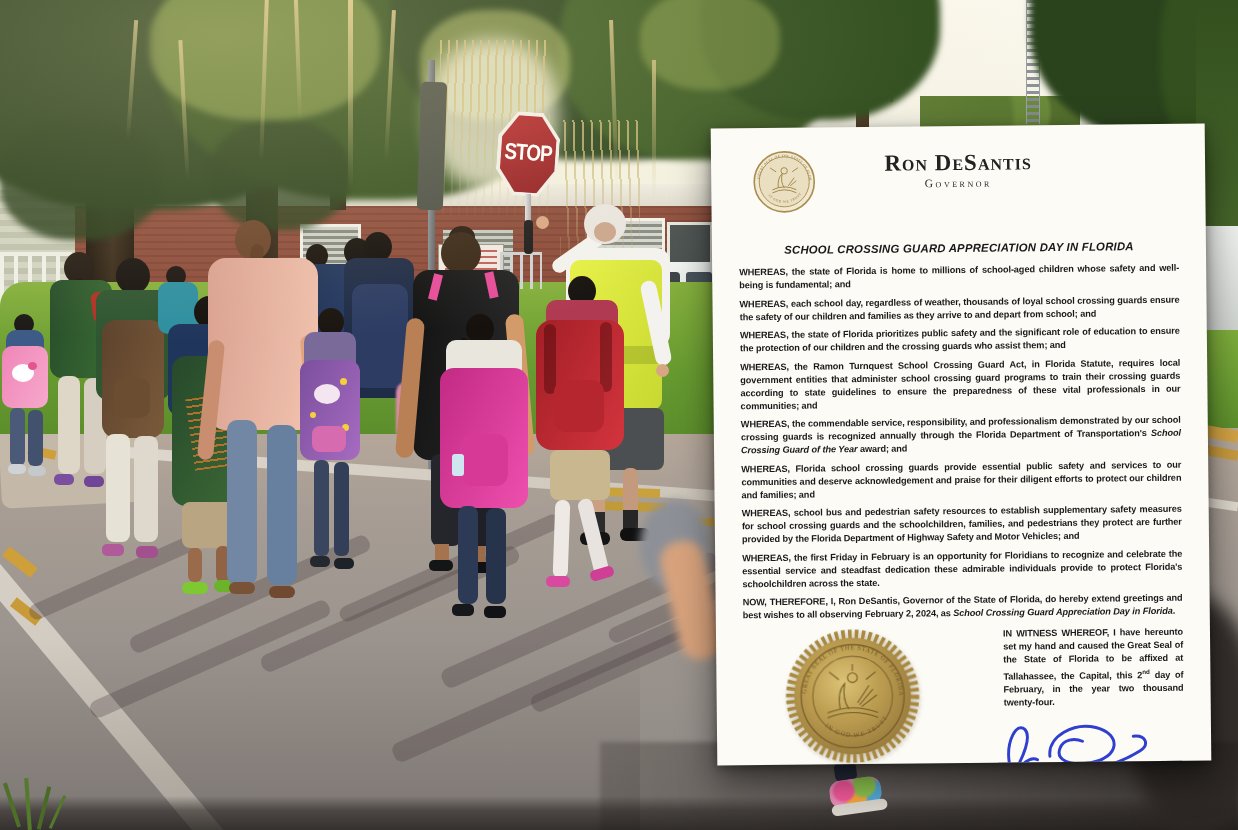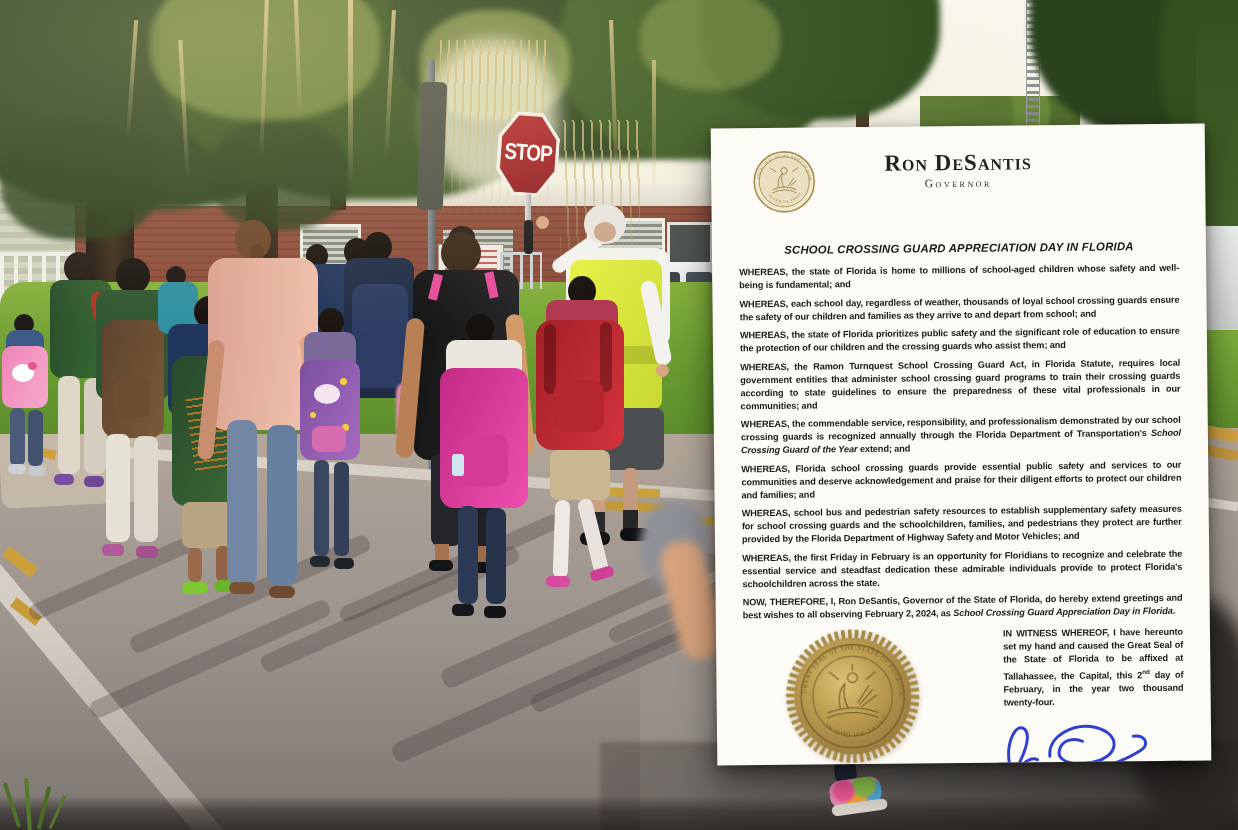--- a/index.html
+++ b/index.html
@@ -360,21 +360,21 @@
         <div class="gov-title">Governor</div>
       </div>
 
       <div class="doc-title">SCHOOL CROSSING GUARD APPRECIATION DAY IN FLORIDA</div>
 
       <div>
           <p class="doc-p"><span>WHEREAS, the state of Florida is home to millions of school-aged children whose safety and well-being is fundamental; and</span></p>
           <p class="doc-p"><span>WHEREAS, each school day, regardless of weather, thousands of loyal school crossing guards ensure the safety of our children and families as they arrive to and depart from school; and</span></p>
           <p class="doc-p"><span>WHEREAS, the state of Florida prioritizes public safety and the significant role of education to ensure the protection of our children and the crossing guards who assist them; and</span></p>
           <p class="doc-p"><span>WHEREAS, the Ramon Turnquest School Crossing Guard Act, in Florida Statute, requires local government entities that administer school crossing guard programs to train their crossing guards according to state guidelines to ensure the preparedness of these vital professionals in our communities; and</span></p>
-          <p class="doc-p"><span>WHEREAS, the commendable service, responsibility, and professionalism demonstrated by our school crossing guards is recognized annually through the Florida Department of Transportation's </span><span class="it">School Crossing Guard of the Year</span><span> extend; and</span></p>
+          <p class="doc-p"><span>WHEREAS, the commendable service, responsibility, and professionalism demonstrated by our school crossing guards is recognized annually through the Florida Department of Transportation's </span><span class="it">School Crossing Guard of the Year</span><span> award; and</span></p>
           <p class="doc-p"><span>WHEREAS, Florida school crossing guards provide essential public safety and services to our communities and deserve acknowledgement and praise for their diligent efforts to protect our children and families; and</span></p>
           <p class="doc-p"><span>WHEREAS, school bus and pedestrian safety resources to establish supplementary safety measures for school crossing guards and the schoolchildren, families, and pedestrians they protect are further provided by the Florida Department of Highway Safety and Motor Vehicles; and</span></p>
           <p class="doc-p"><span>WHEREAS, the first Friday in February is an opportunity for Floridians to recognize and celebrate the essential service and steadfast dedication these admirable individuals provide to protect Florida's schoolchildren across the state.</span></p>
           <p class="doc-p"><span>NOW, THEREFORE, I, Ron DeSantis, Governor of the State of Florida, do hereby extend greetings and best wishes to all observing February 2, 2024, as </span><span class="it">School Crossing Guard Appreciation Day in Florida</span><span>.</span></p>
         </div>
 
       <div class="doc-footer">
         <svg class="foil-seal" viewBox="0 0 142 142">
           <defs>
             <radialGradient id="goldg" cx="42%" cy="38%" r="70%">

